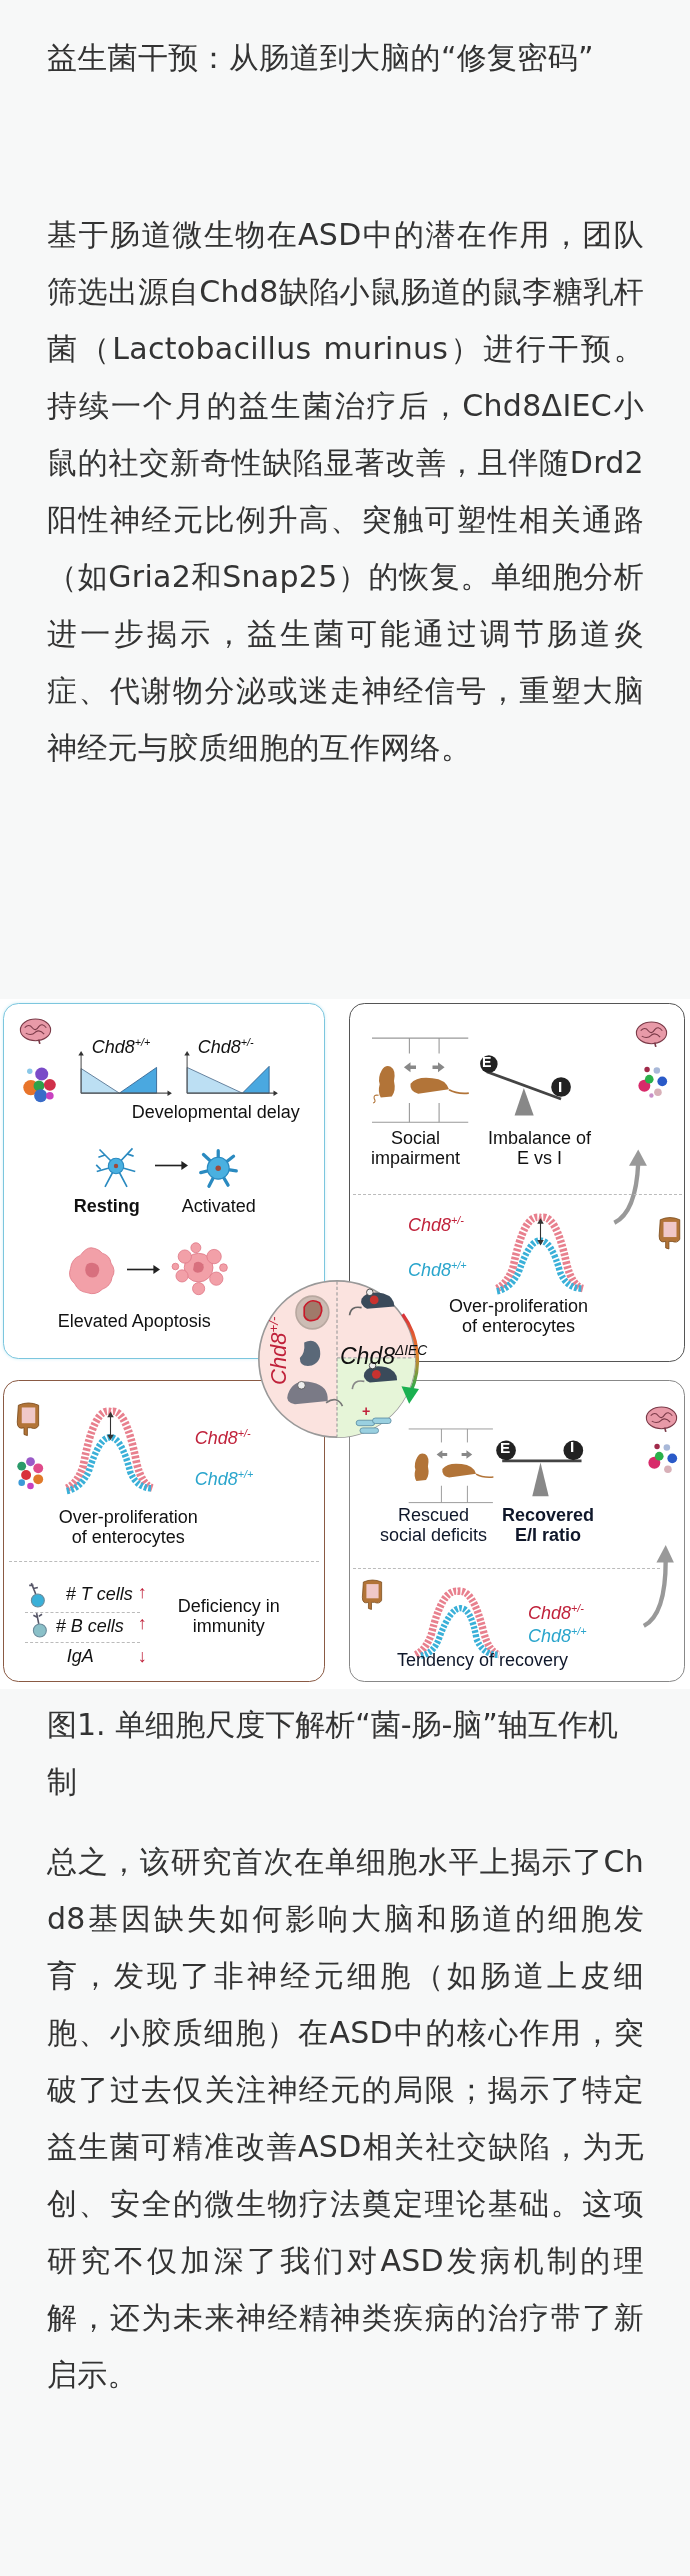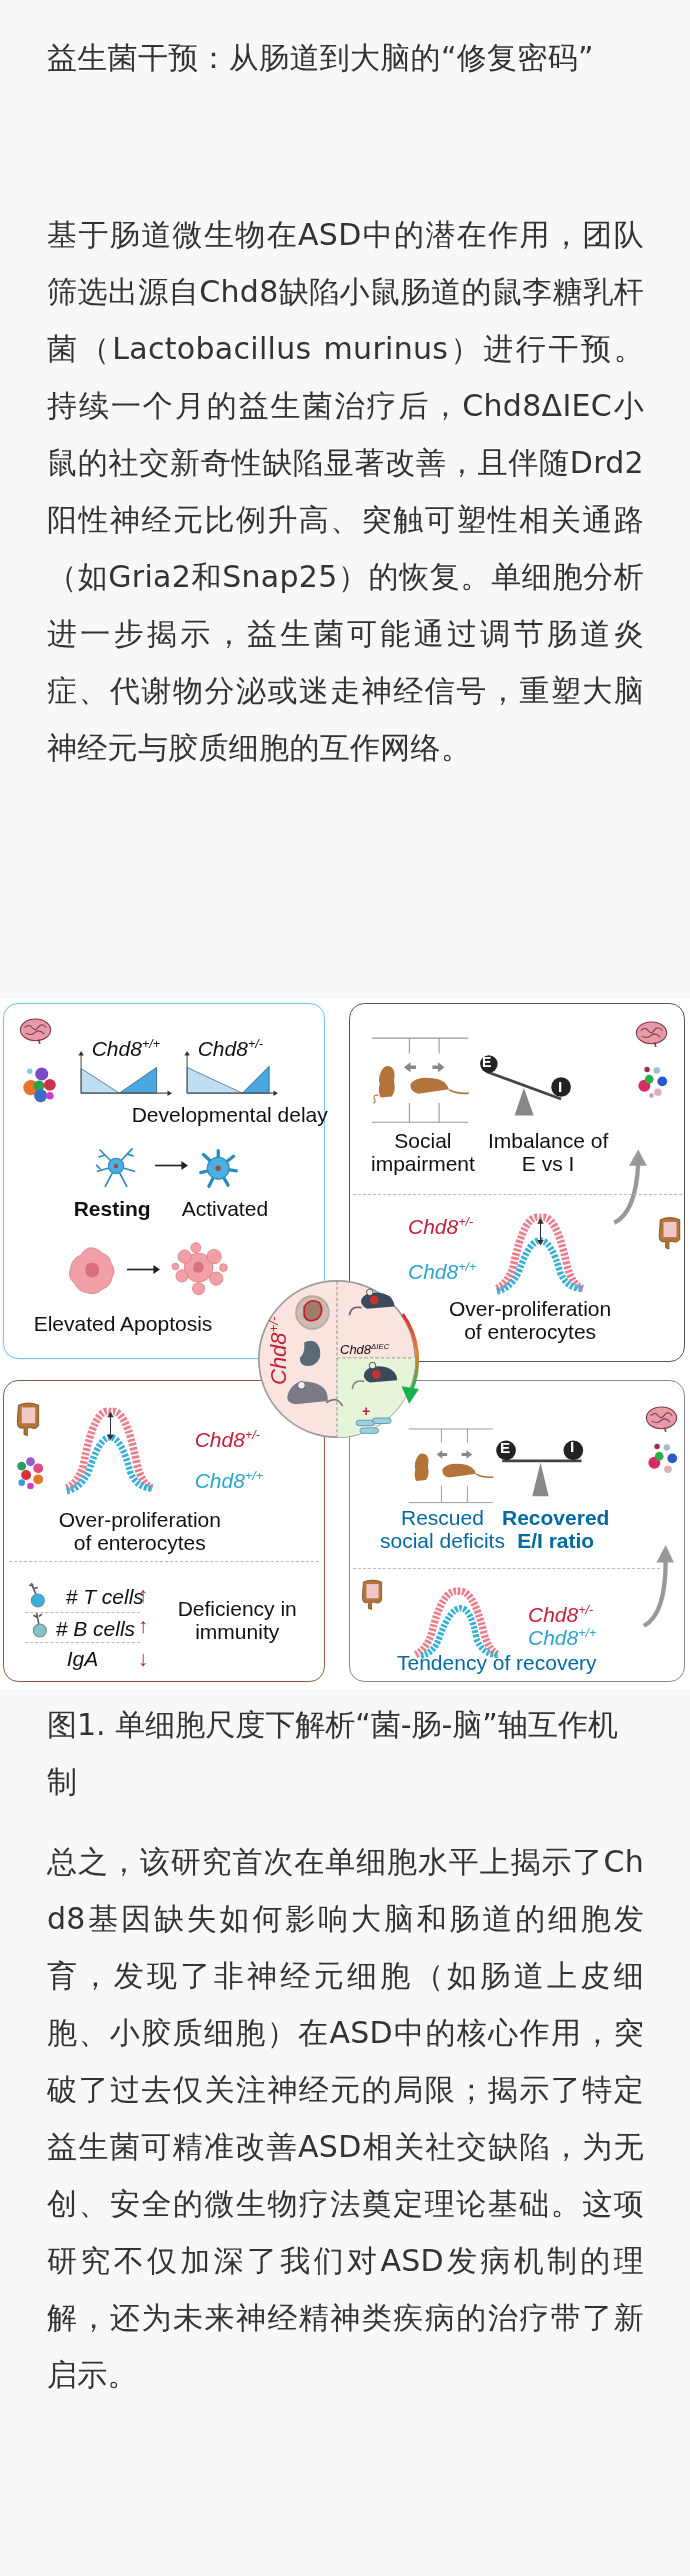--- a/index.html
+++ b/index.html
@@ -13,25 +13,25 @@
   }
   .figure {
     position: absolute; left: 0; top: 999px; width: 690px; height: 690px; background: #ffffff;
     font-family: "Liberation Sans", sans-serif; color: #111;
   }
   .panel { position: absolute; border-radius: 15.3px; background: #fff; box-sizing: border-box; }
   .p-tl { left: 2.7px; top: 4.4px; width: 322px; height: 356px; border: 1.6px solid #7cc6de; box-shadow: 0 0 3.3px #cfeef6; }
   .p-tr { left: 349px; top: 4.4px; width: 336px; height: 359px; border: 1.6px solid #555; }
   .p-bl { left: 2.7px; top: 381px; width: 322px; height: 302px; border: 1.6px solid #8a5a44; }
   .p-br { left: 349px; top: 381px; width: 336px; height: 302px; border: 1.6px solid #888; }
-  .lbl { position: absolute; font-size: 21px; white-space: nowrap; text-align: center; line-height: 1.1; }
+  .lbl { position: absolute; font-size: 18px; white-space: nowrap; text-align: center; line-height: 1.1; }
   .ital { font-style: italic; }
   .red { color: #c0223b; }
   .blue { color: #2aa5cc; }
-  .green { color: #0369a1; }
+  .green { color: #0f172a; }
   sup { font-size: 0.6em; }
   .dash { position: absolute; border-top: 1.6px dashed #bbb; height: 0; }
   svg { position: absolute; overflow: visible; }
   .caption { position: absolute; left: 47px; top: 1696px; width: 597px; font-size: 30px; line-height: 57px; margin: 0; }
 </style>
 </head>
 <body>
 
 <p class="para" style="top:28.5px;">益生菌干预：从肠道到大脑的“修复密码”</p>
 
@@ -115,21 +115,21 @@
         <circle cx="20" cy="65" r="11"></circle>
           <circle cx="82" cy="70" r="12"></circle>
           <circle cx="50" cy="88" r="11"></circle>
         <circle cx="45" cy="14" r="9"></circle>
           <circle cx="95" cy="50" r="7"></circle>
           <circle cx="8" cy="48" r="6"></circle>
       </g>
       <path d="M42 42 q10 -6 16 2 q4 10 -4 14 q-10 4 -14 -4z" fill="#d8707e"></path>
     </svg>
 
-    <div class="lbl" style="left:30px;top:308px;">Elevated Apoptosis</div>
+    <div class="lbl" style="left:54px;top:308px;">Elevated Apoptosis</div>
   </div>
 
   <div class="panel p-tr">
     <svg style="left:22px;top:33px;" width="99" height="88" viewBox="0 0 180 160">
       <line x1="0" y1="2" x2="175" y2="2" stroke="#999" stroke-width="2"></line>
       <line x1="0" y1="155" x2="175" y2="155" stroke="#999" stroke-width="2"></line>
       <line x1="68" y1="2" x2="68" y2="30" stroke="#999" stroke-width="2"></line>
         <line x1="122" y1="2" x2="122" y2="30" stroke="#999" stroke-width="2"></line>
       <line x1="68" y1="120" x2="68" y2="155" stroke="#999" stroke-width="2"></line>
         <line x1="122" y1="120" x2="122" y2="155" stroke="#999" stroke-width="2"></line>
@@ -326,20 +326,20 @@
     <path d="M200 191 q-20 -4 -22 14" stroke="#888" stroke-width="3" fill="none"></path>
     <g fill="#9ad0e0" stroke="#5a8aa0" stroke-width="1.5">
       <rect x="185" y="262" width="34" height="10" rx="5"></rect>
         <rect x="215" y="258" width="34" height="10" rx="5"></rect>
       <rect x="192" y="276" width="34" height="10" rx="5"></rect>
     </g>
     <path d="M270 68 A143 143 0 0 1 285 210" stroke="url(#arcg)" stroke-width="6" fill="none"></path>
     <polygon points="268,200 300,205 282,232" fill="#1ab050"></polygon>
   </svg>
   <div class="lbl ital red" style="left:267px;top:329px;transform:rotate(-90deg);transform-origin:left top;font-size:22px;top:386px;"><span>Chd8</span><sup>+/-</sup></div>
-  <div class="lbl ital" style="left:340px;top:344px;font-size:13px;"><span>Chd8</span><sup>ΔIEC</sup></div>
+  <div class="lbl ital" style="left:340px;top:344px;font-size:23px;"><span>Chd8</span><sup>ΔIEC</sup></div>
   <div class="lbl red" style="left:362px;top:405px;font-size:14.2px;font-weight:bold;">+</div>
 </div>
 
 <p class="caption">图1. 单细胞尺度下解析“菌-肠-脑”轴互作机制</p>
 
 <p class="para" style="top:1833px;">总之，该研究首次在单细胞水平上揭示了Chd8基因缺失如何影响大脑和肠道的细胞发育，发现了非神经元细胞（如肠道上皮细胞、小胶质细胞）在ASD中的核心作用，突破了过去仅关注神经元的局限；揭示了特定益生菌可精准改善ASD相关社交缺陷，为无创、安全的微生物疗法奠定理论基础。这项研究不仅加深了我们对ASD发病机制的理解，还为未来神经精神类疾病的治疗带了新启示。</p>
 
 
 </body></html>

